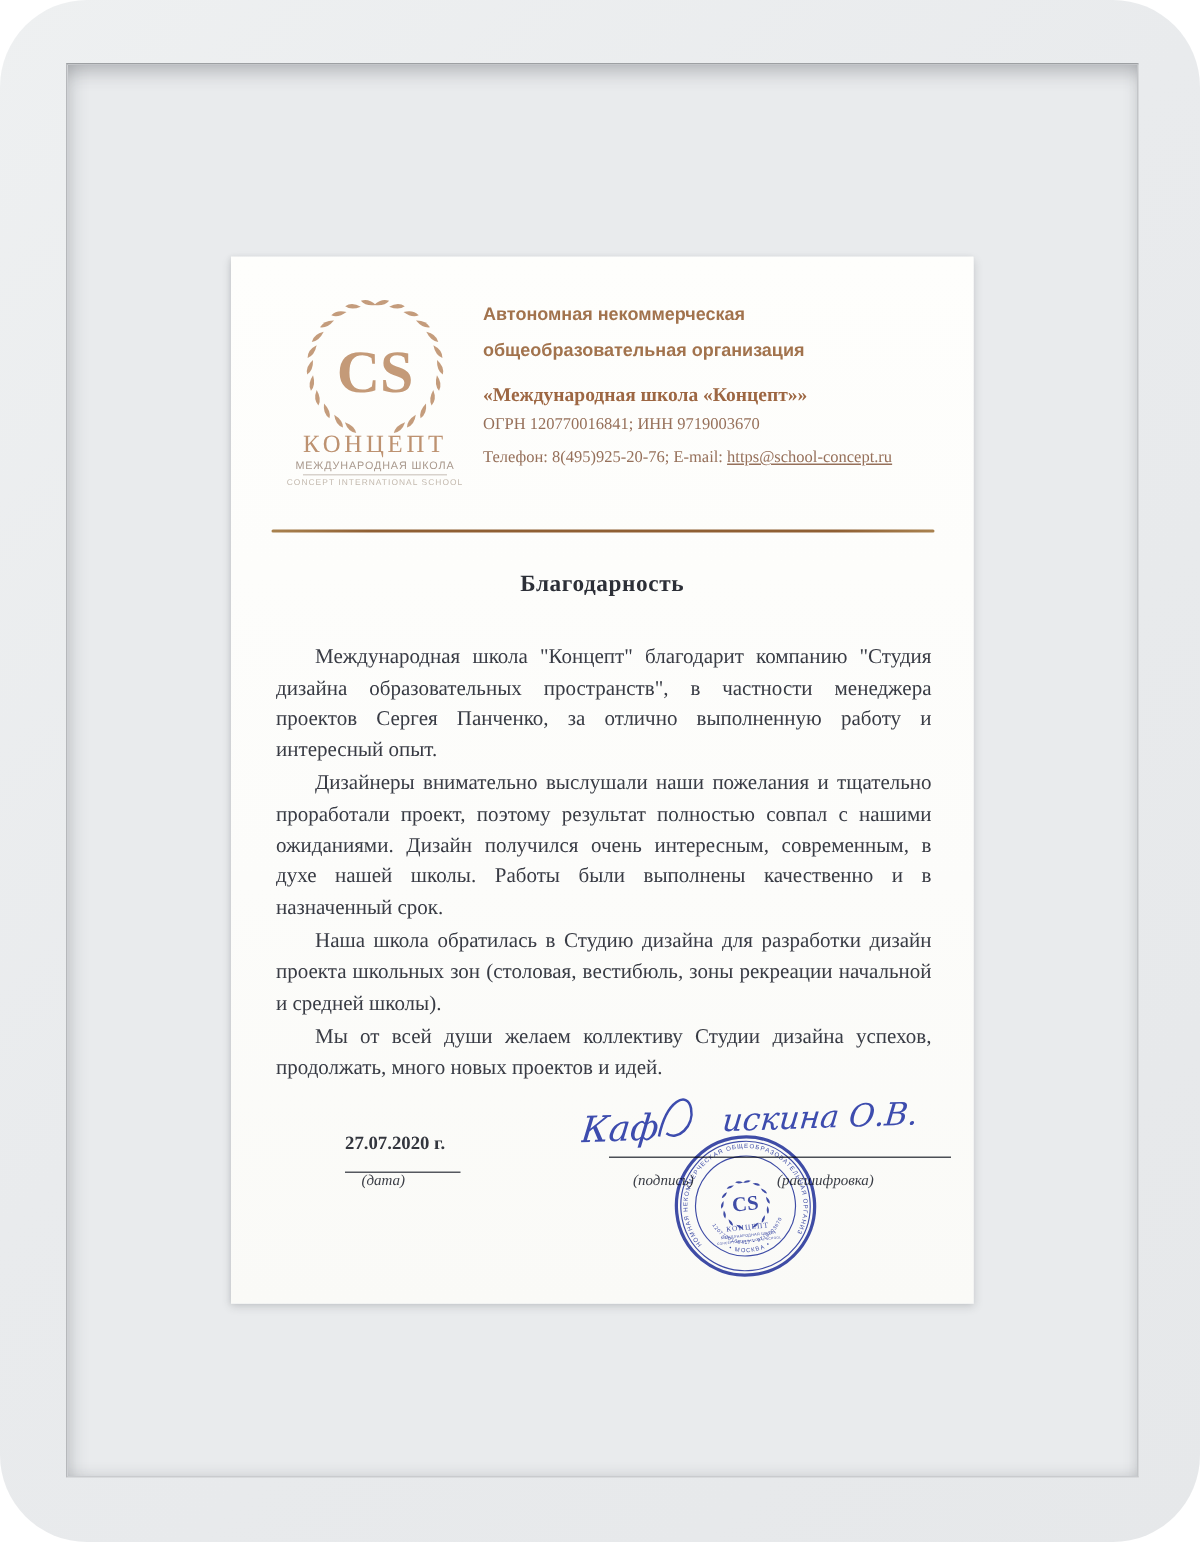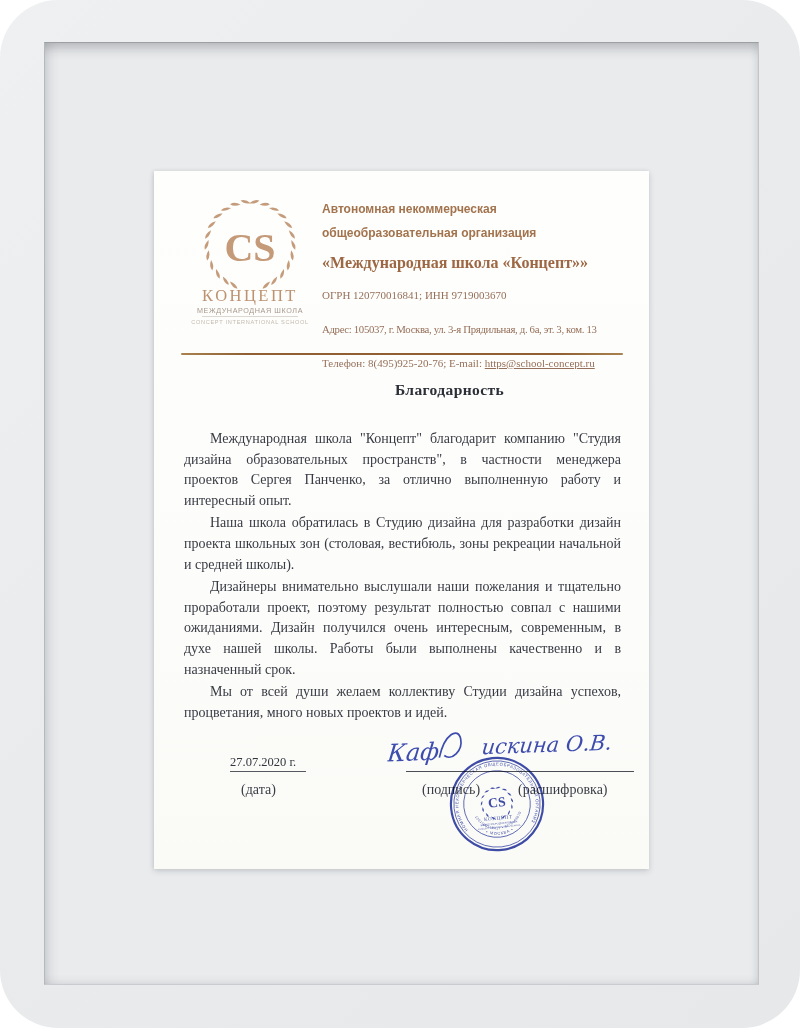--- a/index.html
+++ b/index.html
@@ -27,42 +27,42 @@
     background:linear-gradient(180deg,#fefefc 0%,#fcfcfa 60%,#fafaf7 100%);
     box-shadow:0 2px 6px rgba(50,54,60,.18), -1px 0 3px rgba(50,54,60,.08);
   }
   
   .logo{position:absolute;left:30px;top:24px;}
   .org-block{position:absolute;left:168px;top:26px;width:305px;}
   .org-type{
     font-family:"Liberation Sans","DejaVu Sans",sans-serif;
     font-weight:bold;font-size:12px;line-height:24px;color:#a2734d;
   }
-  .school-name{font-weight:bold;font-size:16px;color:#9d6743;margin-top:9px;line-height:18px;}
-  .detail{font-size:11px;line-height:22px;color:#96705a;white-space:nowrap;margin-top:12px;}
+  .school-name{font-weight:bold;font-size:13px;color:#9d6743;margin-top:9px;line-height:18px;}
+  .detail{font-size:11px;line-height:22px;color:#96705a;white-space:nowrap;}
   .detail.tight{font-size:10.8px;letter-spacing:-0.35px;}
   .email-link{color:#96705a;text-decoration:underline;}
   .rule{
     position:absolute;left:27px;right:26px;top:182px;height:2px;
     background:linear-gradient(90deg,#a9824f,#8f5f33 15%,#8f5f33 85%,#a9824f);
     border-radius:1px;
   }
   .title{
     position:absolute;left:0;top:210px;width:100%;text-align:center;
-    font-weight:bold;font-size:15.5px;letter-spacing:.4px;color:#2c2f37;padding-left:48px;
+    font-weight:bold;font-size:15.5px;letter-spacing:.4px;color:#2c2f37;
   }
   .letter-body{
     position:absolute;left:30px;top:258px;width:437px;
     font-size:14px;line-height:20.6px;color:#383b44;text-align:justify;
   }
   .letter-body p{margin:0 0 2px 0;text-indent:26px;}
   
   .date-block{position:absolute;left:76px;top:584px;font-size:12.5px;color:#33363e;}
-  .date-value{display:inline-block;border-bottom:1.1px solid #55585f;padding:0 10px 1px 0;}
-  .caption{position:absolute;font-size:14px;color:#3a3d45;}
+  .date-value{display:inline-block;border-bottom:1.1px solid #55585f;padding:0 10px 11px 0;font-weight:bold;}
+  .caption{position:absolute;font-size:10px;color:#3a3d45;font-style:italic;}
   .cap-date{left:87px;top:611px;}
   .cap-sign{left:268px;top:611px;}
   .cap-name{left:364px;top:611px;}
   .sig-line{position:absolute;left:252px;top:570px;width:228px;height:30px;border-bottom:1.2px solid #4b4e55;}
   .handwriting{position:absolute;left:233px;top:552px;transform:rotate(-2deg);}
   .stamp{position:absolute;left:294px;top:584px;transform:rotate(-6deg);mix-blend-mode:multiply;opacity:.92;}
 </style>
 </head>
 <body>
 
@@ -108,33 +108,32 @@
         <text x="65" y="106" text-anchor="middle" font-family="Liberation Serif, DejaVu Serif, serif" font-size="16.5" letter-spacing="2.5" fill="#bd9271">КОНЦЕПТ</text>
         <text x="65" y="117.5" text-anchor="middle" font-family="Liberation Sans, DejaVu Sans, sans-serif" font-size="7.2" letter-spacing="0.6" fill="#a8988c">МЕЖДУНАРОДНАЯ ШКОЛА</text>
         <line x1="17" y1="121.5" x2="113" y2="121.5" stroke="#d8d2cc" stroke-width="0.9"></line>
         <text x="65" y="128.5" text-anchor="middle" font-family="Liberation Sans, DejaVu Sans, sans-serif" font-size="5.6" letter-spacing="0.7" fill="#c3b9ae">CONCEPT INTERNATIONAL SCHOOL</text>
       </svg>
 
       <div class="org-block">
         <div class="org-type">Автономная некоммерческая общеобразовательная организация</div>
         <div class="school-name">«Международная школа «Концепт»»</div>
         <div class="detail">ОГРН 120770016841; ИНН 9719003670</div>
-        <div class="detail tight">Адрес: 105037, г. Москва, ул. 3-я Прядильная, д. 6а, эт. 3, ком. 13</div>
         <div class="detail"><span>Телефон: 8(495)925-20-76; E-mail: </span><a class="email-link" href="#">https@school-concept.ru</a></div>
       </div>
 
       <div class="rule"></div>
 
       <div class="title">Благодарность</div>
 
       <div class="letter-body">
         <p>Международная школа "Концепт" благодарит компанию "Студия дизайна образовательных пространств", в частности менеджера проектов Сергея Панченко, за отлично выполненную работу и интересный опыт.</p>
+        <p>Дизайнеры внимательно выслушали наши пожелания и тщательно проработали проект, поэтому результат полностью совпал с нашими ожиданиями. Дизайн получился очень интересным, современным, в духе нашей школы. Работы были выполнены качественно и в назначенный срок.</p>
         <p>Наша школа обратилась в Студию дизайна для разработки дизайн проекта школьных зон (столовая, вестибюль, зоны рекреации начальной и средней школы).</p>
-        <p>Дизайнеры внимательно выслушали наши пожелания и тщательно проработали проект, поэтому результат полностью совпал с нашими ожиданиями. Дизайн получился очень интересным, современным, в духе нашей школы. Работы были выполнены качественно и в назначенный срок.</p>
-        <p>Мы от всей души желаем коллективу Студии дизайна успехов, процветания, много новых проектов и идей.</p>
+        <p>Мы от всей души желаем коллективу Студии дизайна успехов, продолжать, много новых проектов и идей.</p>
       </div>
 
       <div class="date-block">
         <span class="date-value">27.07.2020 г.</span>
       </div>
       <div class="caption cap-date">(дата)</div>
 
       <div class="sig-line"></div>
       <svg class="handwriting" width="256" height="48" viewBox="0 0 256 48">
         <g fill="#3d4cae" font-family="DejaVu Serif, Liberation Serif, serif" font-style="italic">

